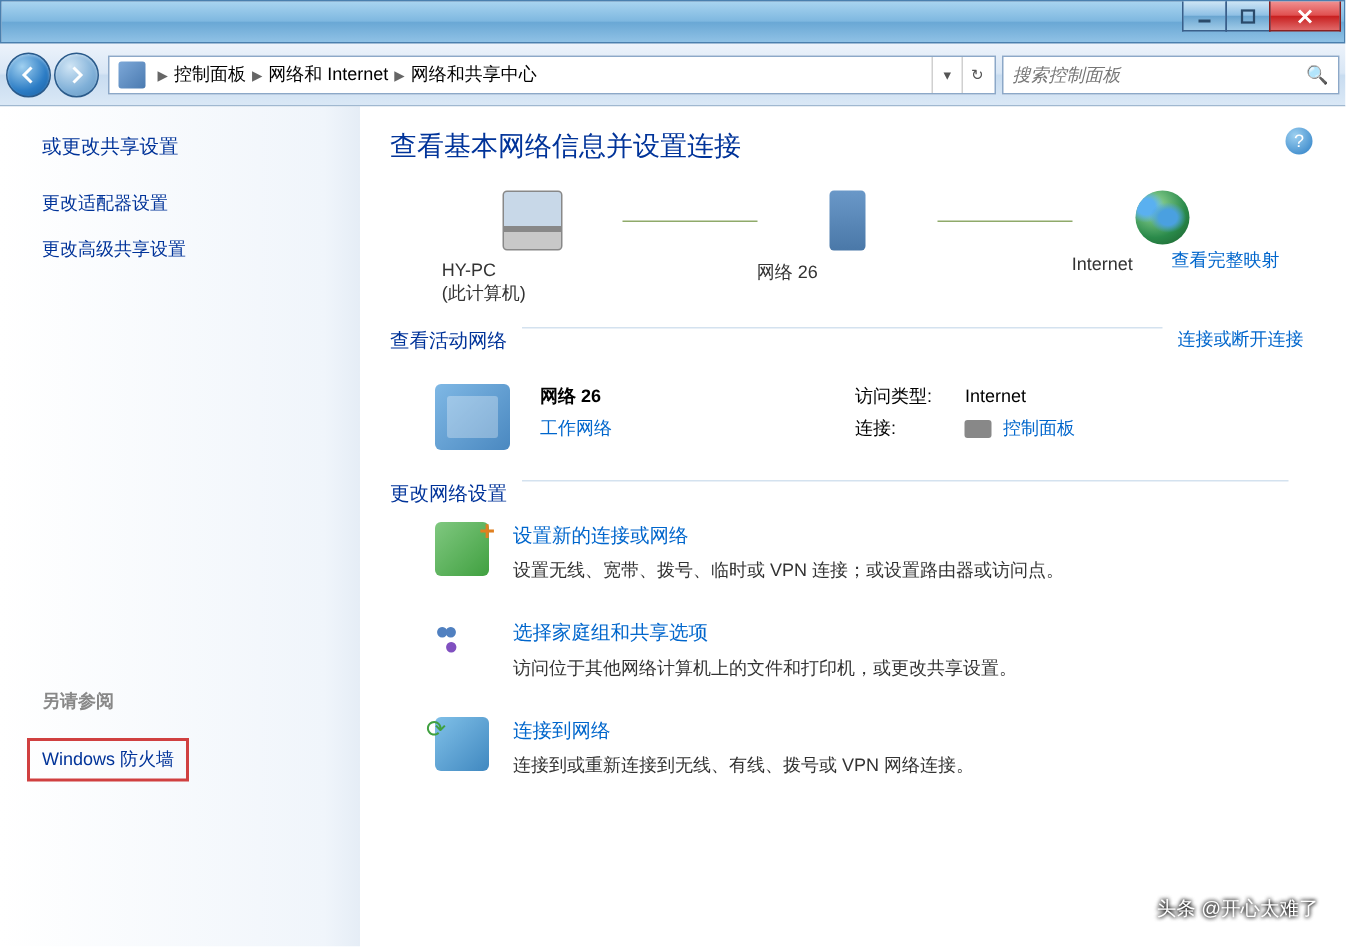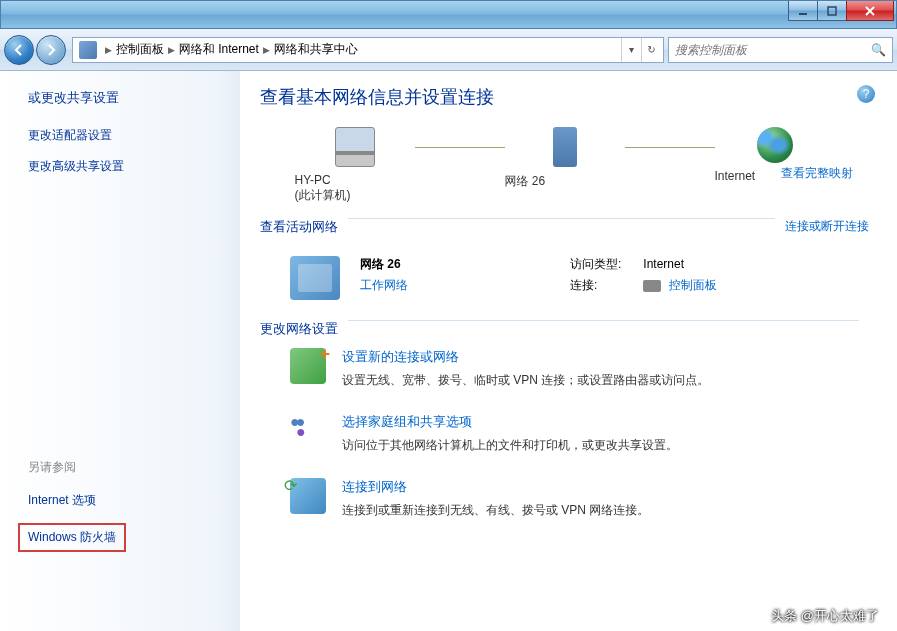--- a/index.html
+++ b/index.html
@@ -29,21 +29,21 @@
 .search-box { width: 225px; height: 26px; background: #fff; border: 1px solid #8ca8c8; margin-left: 4px; display: flex; align-items: center; padding: 0 6px; font-size: 12px; }
 .search-box input { border: none; outline: none; flex: 1; font-style: italic; color: #be185d; font-size: 12px; }
 .search-icon { color: #4a7ab0; }
 
 
 .body { display: flex; height: calc(631px - 71px); }
 .sidebar { width: 240px; background: #f0f0f0; background: linear-gradient(to right, #ffffff, #f0f5fb 90%, #e5edf6); padding: 18px 10px 10px 28px; font-size: 12px; }
 .sidebar-heading { color: #003399; font-size: 13px; margin-bottom: 20px; cursor: pointer; }
 .sidebar-link { color: #003399; margin-bottom: 14px; cursor: pointer; }
 .sidebar-spacer { height: 270px; }
-.sidebar-section-title { color: #888; margin-bottom: 16px; }
+.sidebar-section-title { color: #888; margin-bottom: 16px; font-weight: bold; }
 .sidebar-link.highlighted { border: 2px solid #d04040; padding: 4px 8px; display: inline-block; margin-left: -10px; }
 
 .main { flex: 1; background: #fff; padding: 14px 28px 10px 20px; position: relative; overflow: hidden; }
 .help-icon { position: absolute; top: 14px; right: 22px; width: 18px; height: 18px; border-radius: 50%; background: radial-gradient(circle at 35% 30%, #9dd0f0, #2a7dc5); color: #fff; display: flex; align-items: center; justify-content: center; font-size: 12px; }
 
 .page-title { color: #003399; font-size: 18px; margin-bottom: 18px; }
 
 .network-map { display: flex; align-items: flex-start; justify-content: center; position: relative; margin-bottom: 14px; padding: 0 10px; }
 .net-node { font-size: 12px; color: #333; width: 120px; }
 .net-icon { width: 40px; height: 40px; margin: 0 auto 6px; }
@@ -78,21 +78,21 @@
 .icon-globe::before { content: ''; position: absolute; inset: 0; background: radial-gradient(ellipse at 60% 50%, #4aa0e0 20%, transparent 40%), radial-gradient(ellipse at 20% 30%, #5ab0f0 15%, transparent 30%); }
 .icon-task1 { background: linear-gradient(135deg, #80c880, #40a040); border-radius: 4px; position: relative; }
 .icon-task1::after { content: '+'; position: absolute; top: -4px; right: -4px; color: #e08020; font-size: 18px; font-weight: bold; }
 .icon-task2 { background: linear-gradient(135deg, #80c0e8, #4088c0); border-radius: 4px; position: relative; }
 .icon-task2::after { content: '⟳'; position: absolute; top: -2px; left: -6px; color: #40a040; font-size: 16px; }
 .icon-task3 { position: relative; }
 .icon-task3::before { content: '●●'; color: #5080c0; font-size: 16px; letter-spacing: -4px; }
 .icon-task3::after { content: '●'; position: absolute; left: 6px; top: 10px; color: #8050c0; font-size: 16px; }
 .conn-icon { display: inline-block; width: 18px; height: 12px; background: #888; border-radius: 2px; margin-right: 4px; vertical-align: middle; }
 
-.watermark { position: absolute; bottom: 6px; right: 18px; font-size: 13px; color: #fff; text-shadow: 0 0 3px #000, 0 0 3px #000; }
+.watermark { position: absolute; bottom: 16px; right: 18px; font-size: 13px; color: #fff; text-shadow: 0 0 3px #000, 0 0 3px #000; }
 </style>
 </head>
 <body>
 
 <div class="titlebar">
   <div class="window-controls">
     <div class="win-btn win-min">
       <svg viewBox="0 0 12 12">
           <rect x="2" y="8" width="8" height="2" fill="#2a4a6a"></rect>
         </svg>
@@ -142,21 +142,20 @@
   </div>
 </div>
 
 <div class="body">
   <div class="sidebar">
     <div class="sidebar-heading">或更改共享设置</div>
     <div class="sidebar-link">更改适配器设置</div>
     <div class="sidebar-link">更改高级共享设置</div>
     <div class="sidebar-spacer"></div>
     <div class="sidebar-section-title">另请参阅</div>
-    <div class="sidebar-link">Internet 选项</div>
     <div class="sidebar-link highlighted">Windows 防火墙</div>
   </div>
 
   <div class="main">
     <div class="help-icon">?</div>
     <div class="page-title">查看基本网络信息并设置连接</div>
 
     <div class="network-map">
       <div class="net-node">
         <div class="net-icon icon-monitor"></div>

